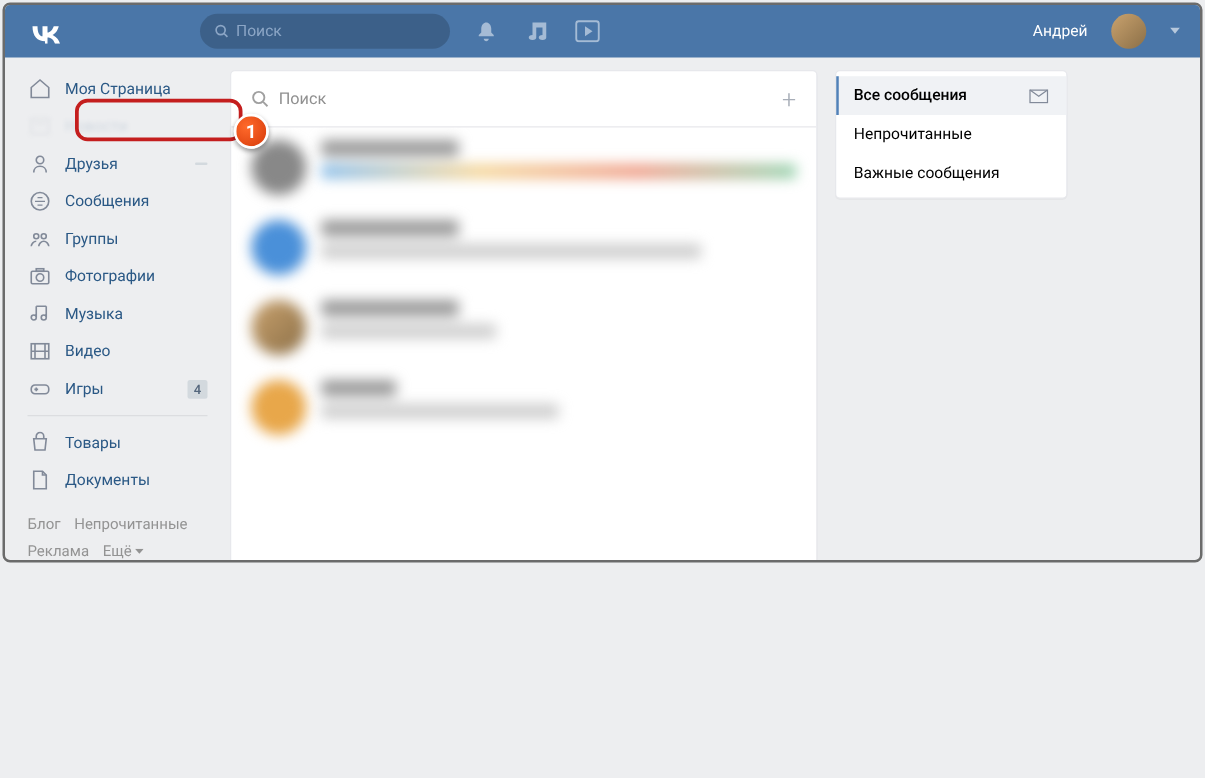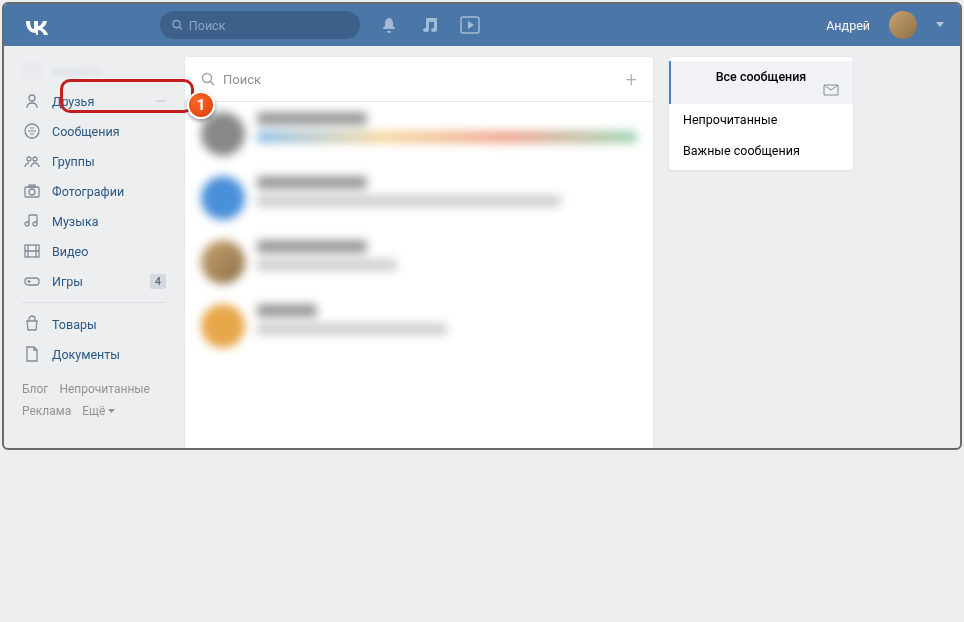--- a/index.html
+++ b/index.html
@@ -53,21 +53,21 @@
     .msg-preview { height: 12px; background: linear-gradient(90deg, #5ba3e0, #f0c673, #e87a5c, #6fc18f); border-radius: 3px; opacity: 0.7; }
     .msg-preview.gray { background: #bbb; width: 80%; }
     .msg-preview.short { width: 140px; }
     .messages-footer { border-top: 1px solid #e7e8ec; padding: 10px 16px; display: flex; align-items: center; }
     .footer-action { color: #2a5885; font-size: 12.5px; cursor: pointer; }
     .footer-icons { margin-left: auto; display: flex; gap: 10px; align-items: center; }
     .gear-icon { cursor: pointer; }
     
     .filter-panel { background: #fff; border: 1px solid #e7e8ec; border-radius: 4px; width: 186px; height: fit-content; padding: 4px 0; box-shadow: 0 1px 0 rgba(0,0,0,0.03); }
     .filter-item { padding: 8px 14px; color: #000000; font-size: 12.5px; cursor: pointer; display: flex; align-items: center; }
-    .filter-item.active { background: #f0f2f5; color: #000; font-weight: 500; border-left: 2px solid #5181b8; padding-left: 12px; flex-direction: column; }
+    .filter-item.active { background: #f0f2f5; color: #000; font-weight: 500; border-left: 2px solid #5181b8; padding-left: 12px; }
     .filter-icon { margin-left: auto; }
     
     .tooltip-badge { position: absolute; top: 555px; left: 680px; background: #000; color: #fff; font-size: 10px; padding: 2px 5px; border-radius: 2px; }
   </style>
 </head>
 <body>
 
 <div class="browser-frame">
   <div class="header">
     <svg class="logo" viewBox="0 0 30 18" fill="#fff">
@@ -96,20 +96,28 @@
       <span>Андрей</span>
       <div class="avatar"></div>
       <svg class="dropdown-arrow" width="8" height="6" viewBox="0 0 8 6" fill="#fff">
         <path d="M0 0l4 5 4-5z"></path>
       </svg>
     </div>
   </div>
 
   <div class="content">
     <div class="sidebar">
+      <div class="nav-item">
+        <span class="nav-icon">
+            <svg width="18" height="18" viewBox="0 0 18 18" fill="none" stroke="#828a99" stroke-width="1.3">
+              <path d="M2 8l7-6 7 6v8H2z"></path>
+            </svg>
+          </span>
+        <span class="nav-label">Моя Страница</span>
+      </div>
       <div class="nav-item" style="opacity:0.15; filter:blur(2px);">
         <span class="nav-icon">
             <svg width="18" height="18" viewBox="0 0 18 18" fill="none" stroke="#828a99" stroke-width="1.3">
               <rect x="2" y="3" width="14" height="12"></rect>
               <line x1="5" y1="7" x2="13" y2="7"></line>
             </svg>
           </span>
         <span class="nav-label">Новости</span>
       </div>
       <div class="nav-item">

